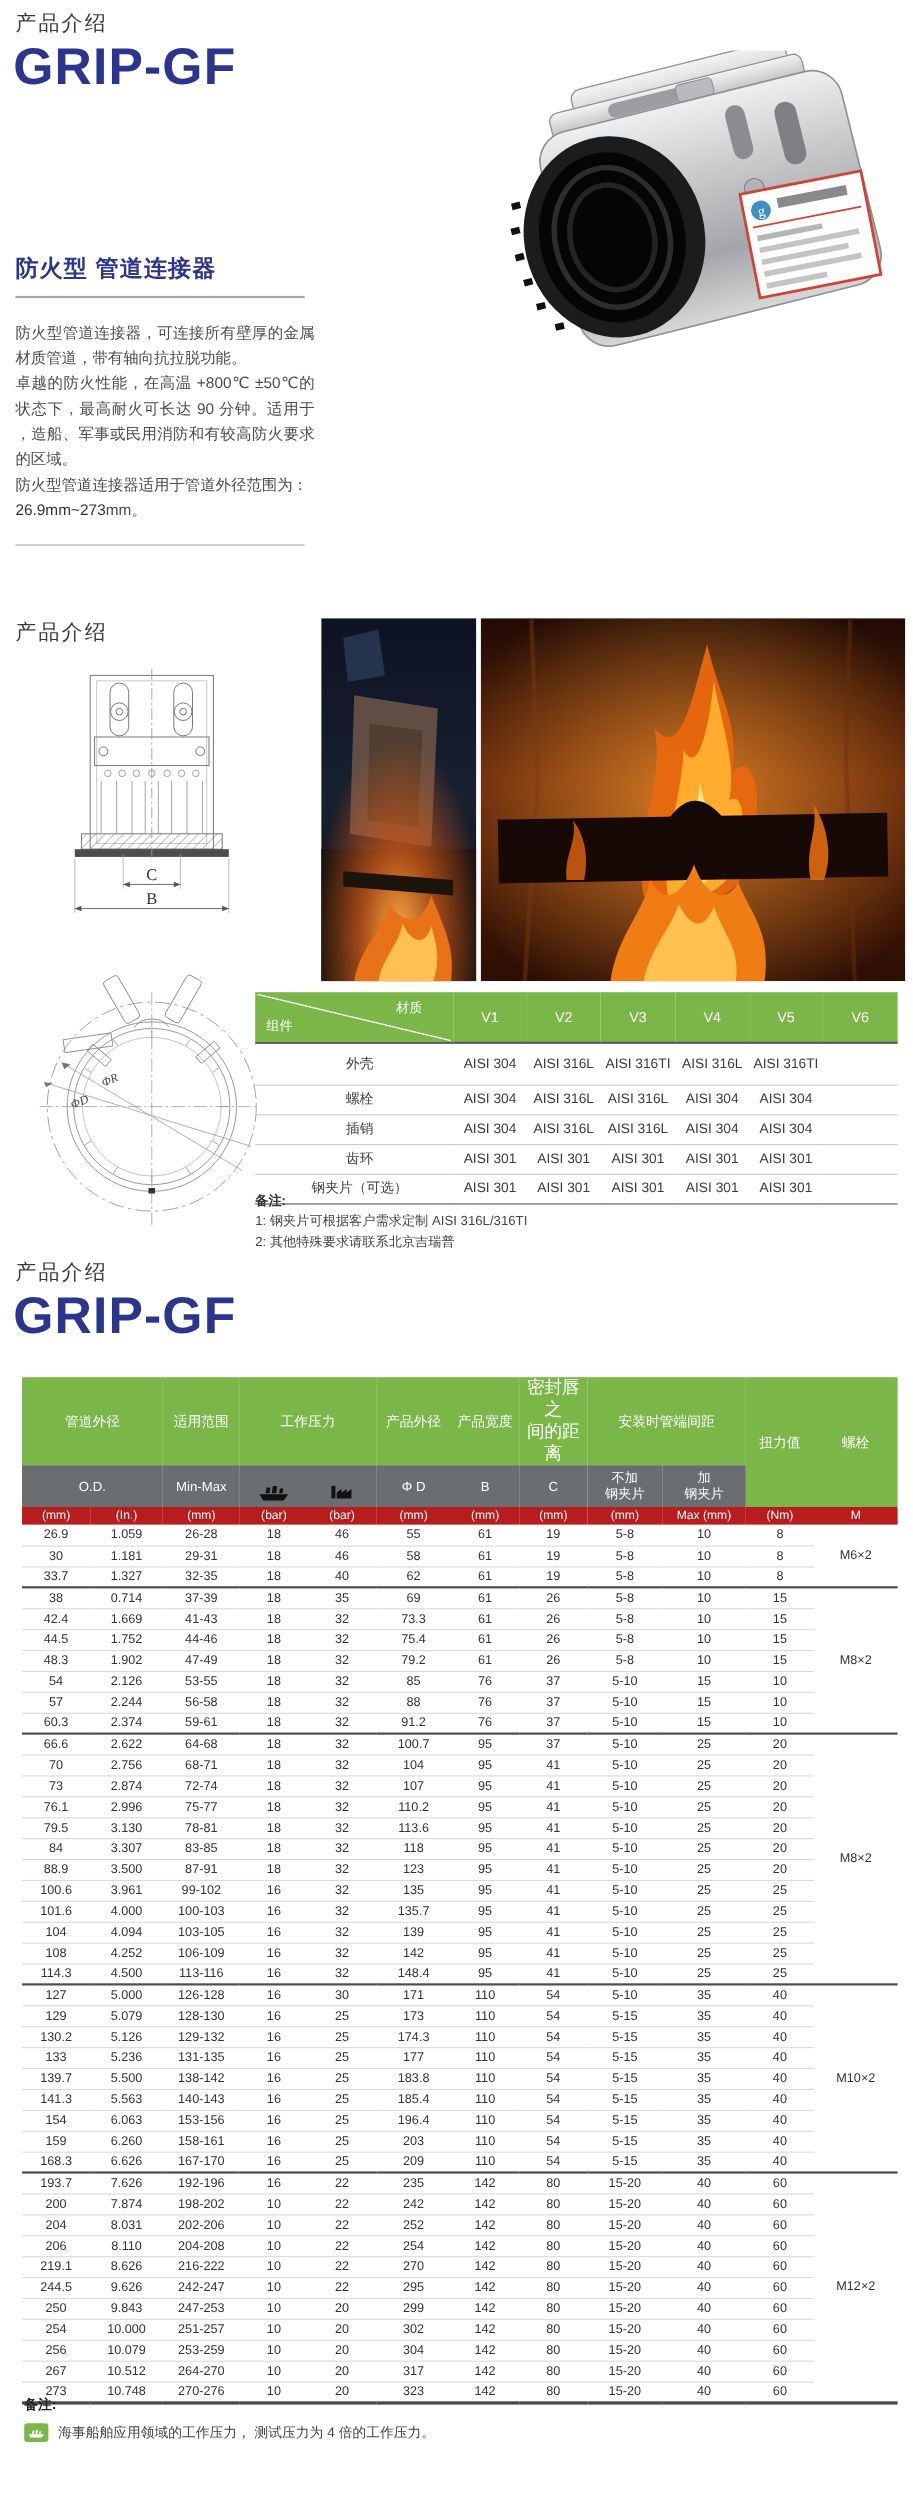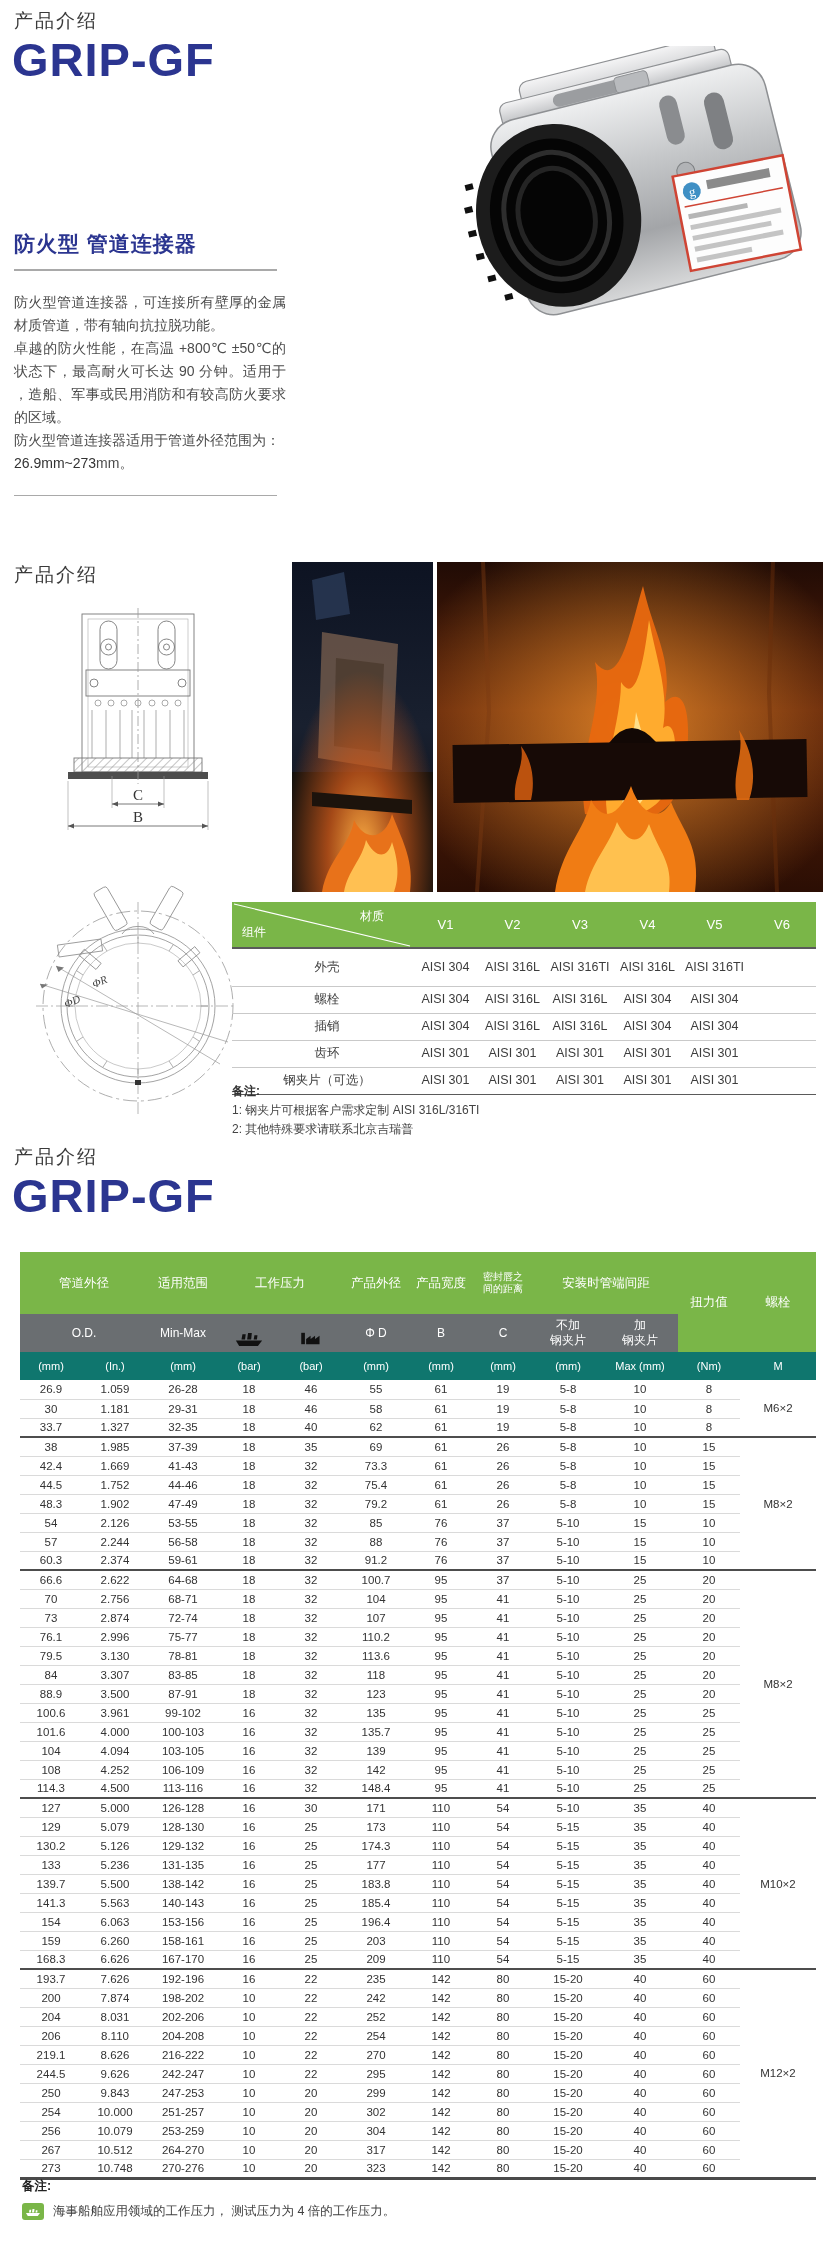--- a/index.html
+++ b/index.html
@@ -22,24 +22,24 @@
 .mat-table tbody tr:first-child td{height:38px}
 .mat-table tbody td.comp{text-align:center;padding-left:10px}
 .mat-table tbody tr:first-child td{border-top:2px solid #5a5a5a}
 .mat-table tbody tr:last-child td{border-bottom:1.5px solid #5a5a5a}
 .notes{font-size:12px;color:#444;line-height:19px}
 .notes .nt{font-weight:bold;color:#333}
 
 .spec-table{border-collapse:collapse;table-layout:fixed;width:796px;border-bottom:3px solid #4a4a4a}
 .spec-table th{font-weight:normal;white-space:pre-line}
 .spec-table tr.h1 th{background:#7ab648;color:#fff;font-size:12.5px;height:62px;vertical-align:middle}
-.spec-table tr.h1 th.small{font-size:10px;line-height:1.25}
+.spec-table tr.h1 th.small{font-size:16px;line-height:1.25}
 .spec-table th.green-tall{background:#7ab648;color:#fff;font-size:12.5px}
 .spec-table tr.h2 th{background:#6a6e71;color:#fff;font-size:12px;height:38px;line-height:1.25;vertical-align:middle}
-.spec-table tr.h3 th{background:#0f766e;color:#fff;font-size:11px;height:28px}
+.spec-table tr.h3 th{background:#b91c1c;color:#fff;font-size:11px;height:16px}
 .spec-table tbody td{height:19px;font-size:11.5px;color:#333;text-align:center;border-bottom:1px solid #dadada;padding:0}
 .spec-table tbody td.bolt{border-bottom:none;font-size:11.5px}
 .spec-table tbody tr.gs td{border-top:2px solid #4d4d4d}
 .spec-table tbody tr:last-child td{border-bottom:none}
 
 .bnotes{font-size:12.5px;color:#3f3f3f}
 .bnotes .nt{font-weight:bold;font-size:12.5px;color:#222}
 .icon-row{display:flex;align-items:center;gap:9px;margin-top:8px}
 .gicon{width:22px;height:17px;background:#7ab648;border-radius:3px;display:flex;align-items:center;justify-content:center;flex:0 0 auto}
 svg text{font-family:"Liberation Serif","DejaVu Serif",serif}
@@ -466,21 +466,21 @@
         <td>40</td>
         <td>62</td>
         <td>61</td>
         <td>19</td>
         <td>5-8</td>
         <td>10</td>
         <td>8</td>
       </tr>
       <tr class="gs">
         <td>38</td>
-        <td>1.985</td>
+        <td>0.714</td>
         <td>37-39</td>
         <td>18</td>
         <td>35</td>
         <td>69</td>
         <td>61</td>
         <td>26</td>
         <td>5-8</td>
         <td>10</td>
         <td>15</td>
         <td rowspan="7" class="bolt">M8×2</td>

